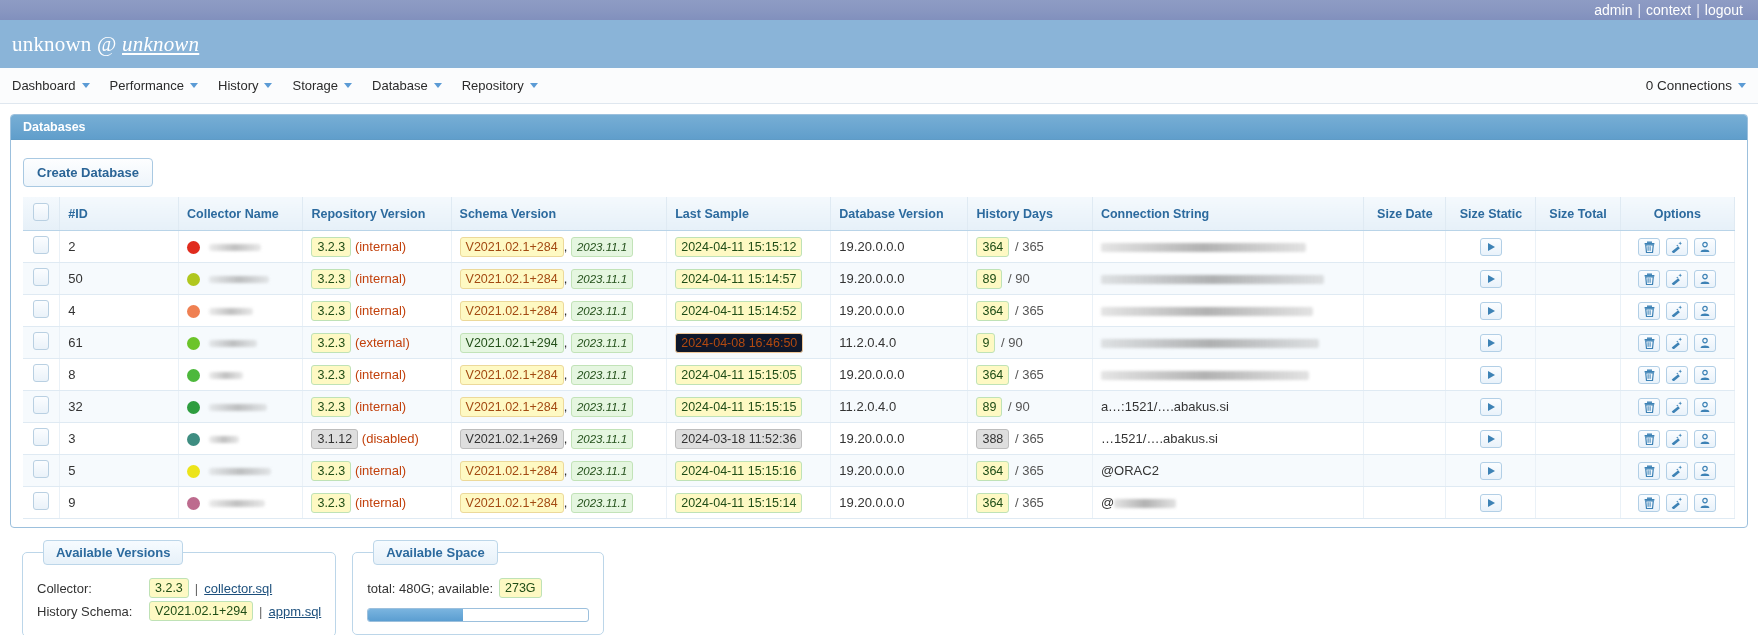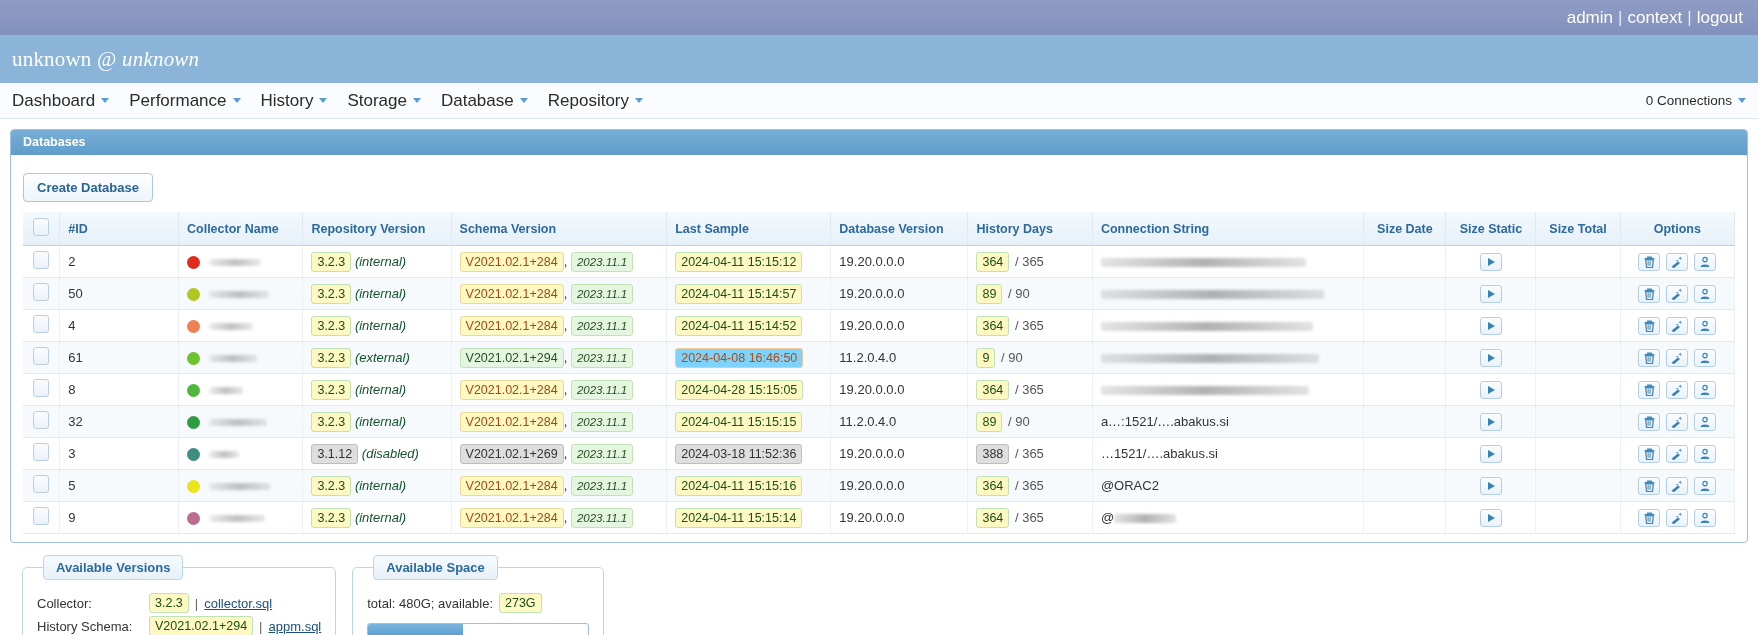--- a/index.html
+++ b/index.html
@@ -9,28 +9,28 @@
     width: 1758px; height: 635px;
     background: #ffffff;
     font-family: "Liberation Sans", sans-serif;
     font-size: 13px;
     color: #333;
     overflow: hidden;
   }
 
   
   .adminbar {
-    height: 35px;
+    height: 20px;
     background: linear-gradient(to bottom, #8e9cc4 0%, #8997c1 50%, #8190bd 100%);
     display: flex;
     align-items: center;
     justify-content: flex-end;
     padding-right: 12px;
     color: #ffffff;
-    font-size: 17px;
+    font-size: 14px;
   }
   .adminbar a {
     color: #ffffff;
     text-decoration: none;
     padding: 0 3px;
   }
   .adminbar .sep { color: #e6eaf5; padding: 0 2px; }
 
   
   .titleband {
@@ -39,37 +39,37 @@
     display: flex;
     align-items: center;
     padding-left: 12px;
   }
   .titleband .title {
     font-family: "Liberation Serif", serif;
     font-size: 21px;
     color: #ffffff;
     letter-spacing: .2px;
   }
-  .titleband .title em { font-style: italic; }
+  .titleband .title em { font-style: italic; text-decoration: underline; }
 
   
   .menubar {
     height: 36px;
     background: #fbfcfd;
     border-bottom: 1px solid #dfe7ef;
     display: flex;
     align-items: center;
     padding: 0 12px;
     justify-content: space-between;
   }
   .menu-left { display: flex; align-items: center; gap: 20px; }
   .menu-item {
     display: flex; align-items: center; gap: 6px;
     color: #2b2b2b;
-    font-size: 17px;
+    font-size: 13px;
     cursor: pointer;
     white-space: nowrap;
   }
   .caret {
     width: 0; height: 0;
     border-left: 4.5px solid transparent;
     border-right: 4.5px solid transparent;
     border-top: 5px solid #5b9bd5;
     display: inline-block;
   }
@@ -172,24 +172,24 @@
   .chip {
     display: inline-block;
     padding: 1px 5px;
     border-radius: 3px;
     border: 1px solid transparent;
     font-size: 12.5px;
     line-height: 16px;
   }
   .chip-green  { background: #fef9c3; border-color: #bfe2b6; color: #1f4d16; }
   .chip-yellow { background: #fef9c3; border-color: #ecd99a; color: #a34a12; }
-  .chip-orange { background: #7dd3fc; border-color: #efc89a; color: #b24a11; }
+  .chip-orange { background: #0f172a; border-color: #efc89a; color: #b24a11; }
   .chip-grey   { background: #dedede; border-color: #bdbdbd; color: #333333; }
   .chip-ver    { background: #e5f6e0; border-color: #c2e3b8; color: #23501a; }
-  .muted { color: #14532d; font-style: italic; }
+  .muted { color: #c2410c; }
   .slash { color: #555; padding: 0 2px; }
   .ital { font-style: italic; font-size: 11.5px; }
 
   .iconbtn {
     width: 22px; height: 18px;
     border: 1px solid #b2cfe6;
     border-radius: 3px;
     background: linear-gradient(to bottom,#fbfdff,#e9f2fa);
     display: inline-flex;
     align-items: center; justify-content: center;
@@ -475,21 +475,21 @@
                     <path d="M1.6 11 C1.6 7.8 10.4 7.8 10.4 11 Z" fill="#3d82b5"></path>
                   </svg>
                 </span></td>
             </tr>
             <tr>
               <td class="center"><span class="cb"></span></td>
               <td>8</td>
               <td><span class="dot" style="background:#4db83c"></span><span class="redact" style="width:34px"></span></td>
               <td><span class="chip chip-green">3.2.3</span> <span class="muted">(internal)</span></td>
               <td><span class="chip chip-yellow">V2021.02.1+284</span><span>,&nbsp;</span><span class="chip chip-ver ital">2023.11.1</span></td>
-              <td><span class="chip chip-green">2024-04-28 15:15:05</span></td>
+              <td><span class="chip chip-green">2024-04-11 15:15:05</span></td>
               <td>19.20.0.0.0</td>
               <td><span class="chip chip-green">364</span><span class="slash"> / 365</span></td>
               <td><span class="redact-txt" style="width:208px"></span></td>
               <td class="center"></td>
               <td class="center"><span class="iconbtn">
                   <svg width="10" height="10" viewBox="0 0 10 10">
                     <polygon points="2,1 9,5 2,9" fill="#3d82b5"></polygon>
                   </svg>
                 </span></td>
               <td class="center"></td>

